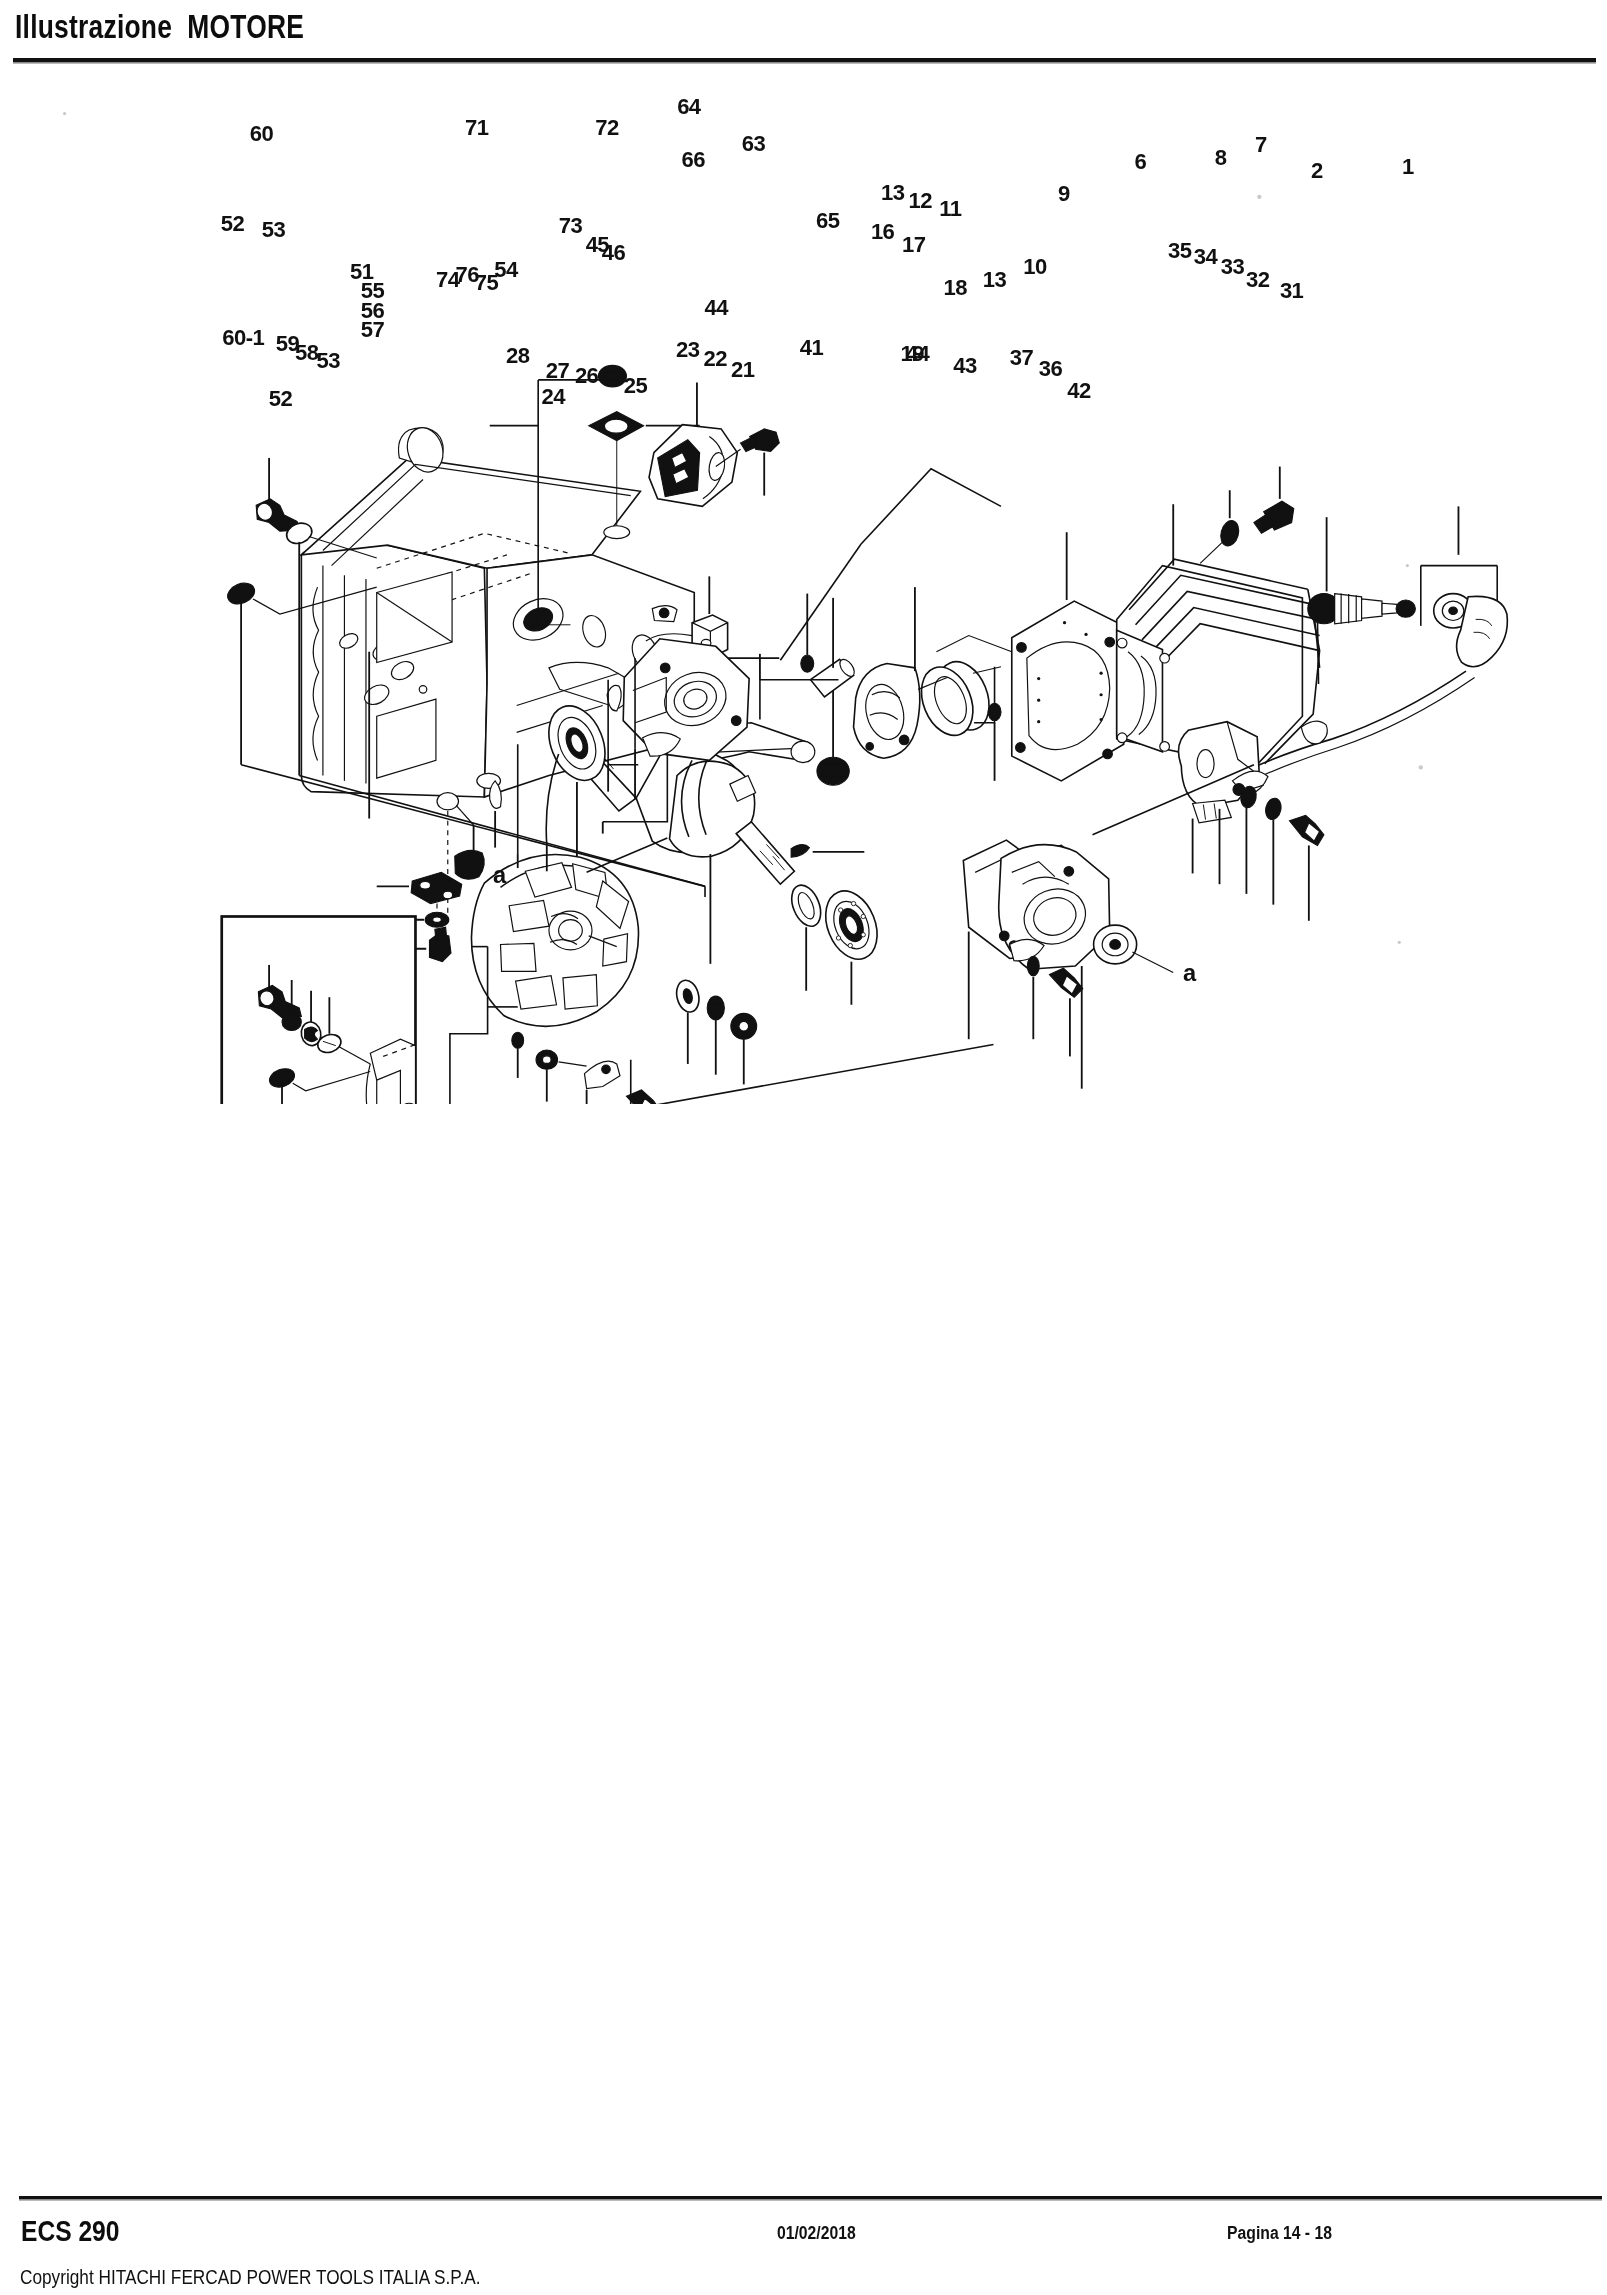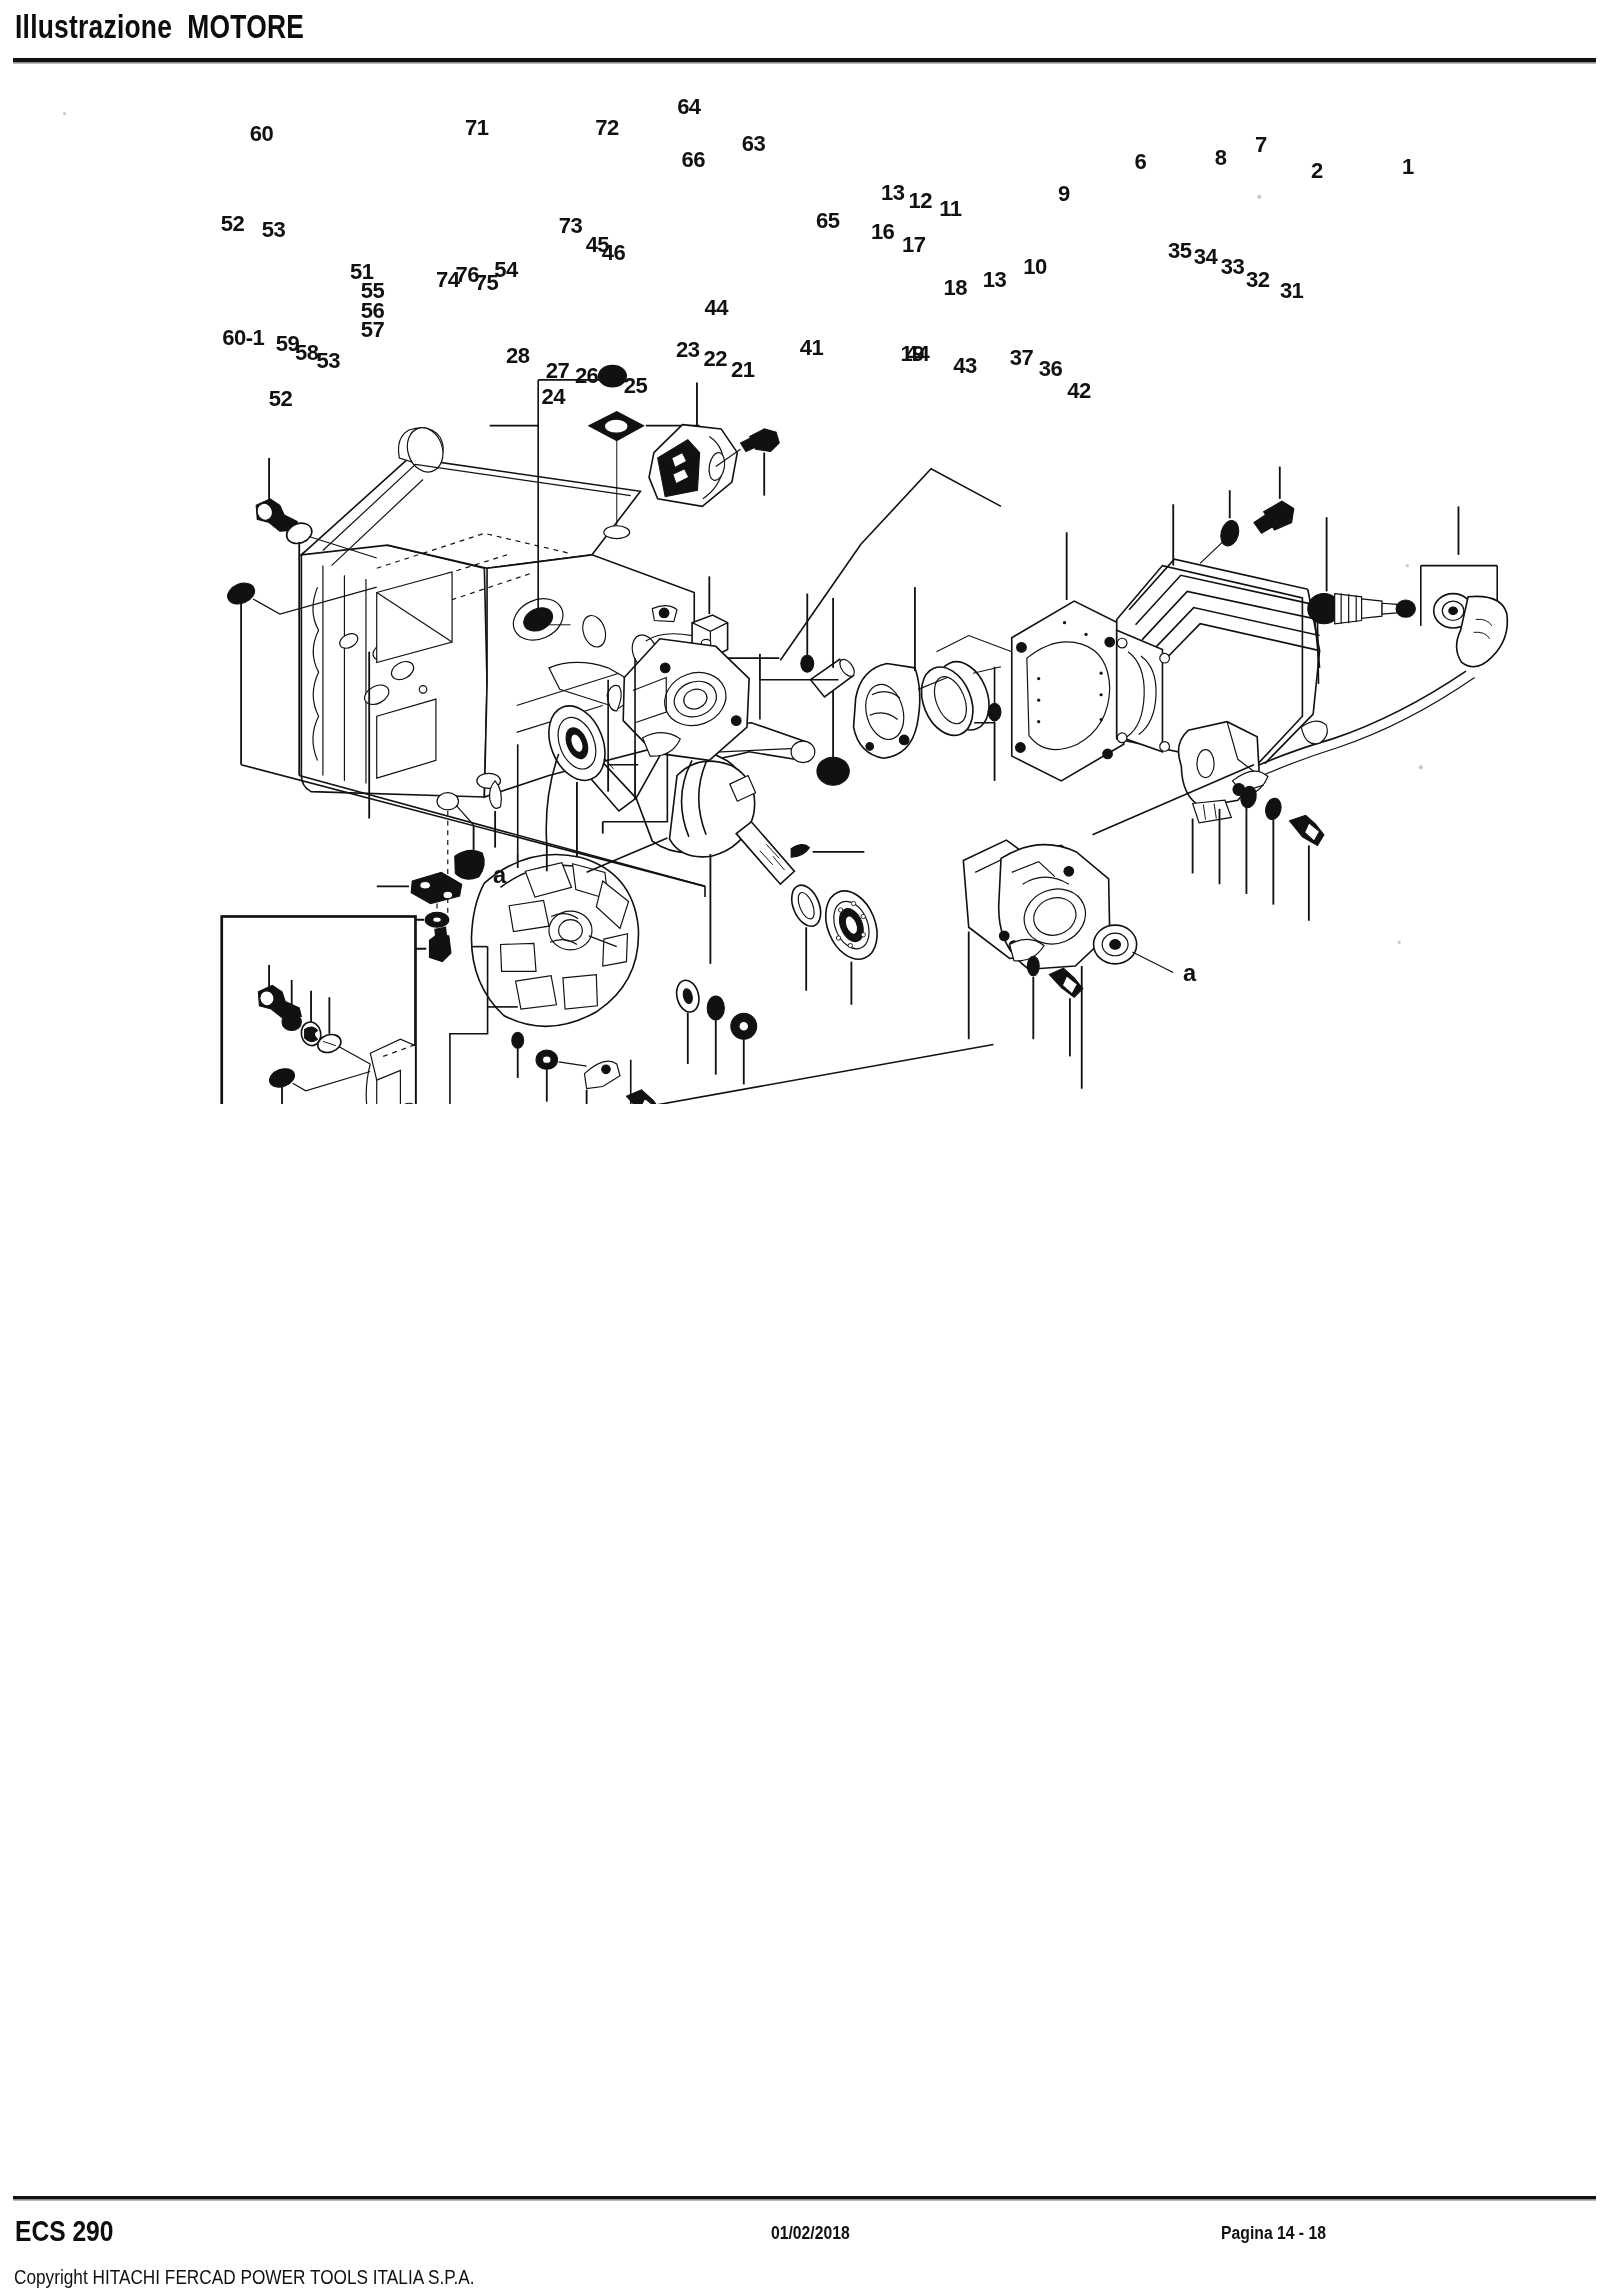--- a/index.html
+++ b/index.html
@@ -19,21 +19,21 @@
     transform:scaleX(0.80);transform-origin:left top;
     white-space:pre;
   }
   #header-rule{
     position:absolute;left:13px;top:58px;width:1583px;height:3.8px;
     background:#111;
     box-shadow:0 1.6px 0 #8b8b8b;
   }
 
   
-  #doc-footer{position:absolute;left:0;top:2186px;width:1345px;height:110px;}
+  #doc-footer{position:absolute;left:6px;top:2186px;width:1345px;height:110px;}
   #footer-rule{
     position:absolute;left:13px;top:9.7px;width:1583px;height:3.8px;background:#111;
     box-shadow:0 1.6px 0 #8b8b8b;
   }
   #footer-model{
     position:absolute;left:15px;top:28px;
     font-size:30px;font-weight:700;color:#0d0d0d;
     transform:scaleX(0.82);transform-origin:left top;white-space:pre;
   }
   #footer-date{

